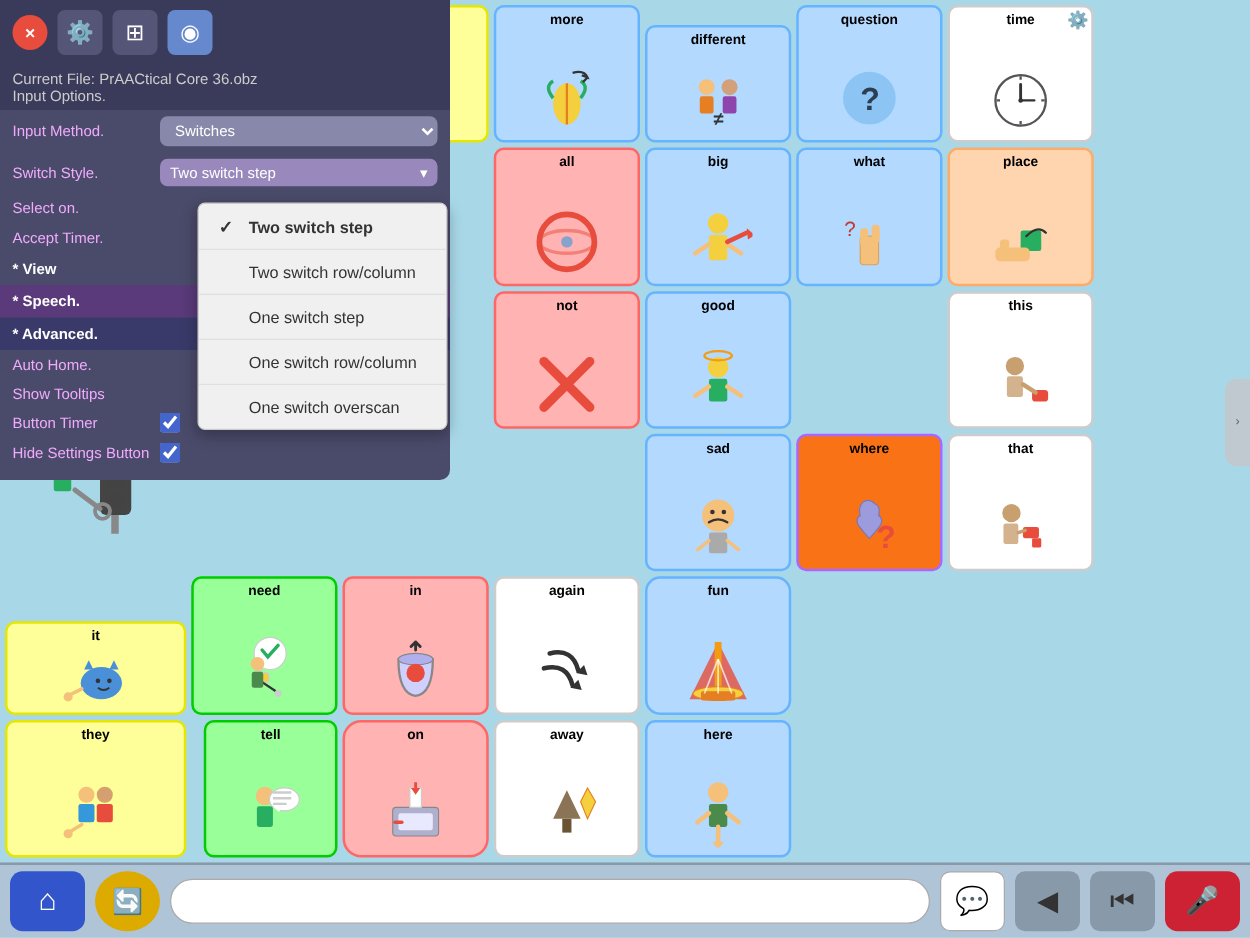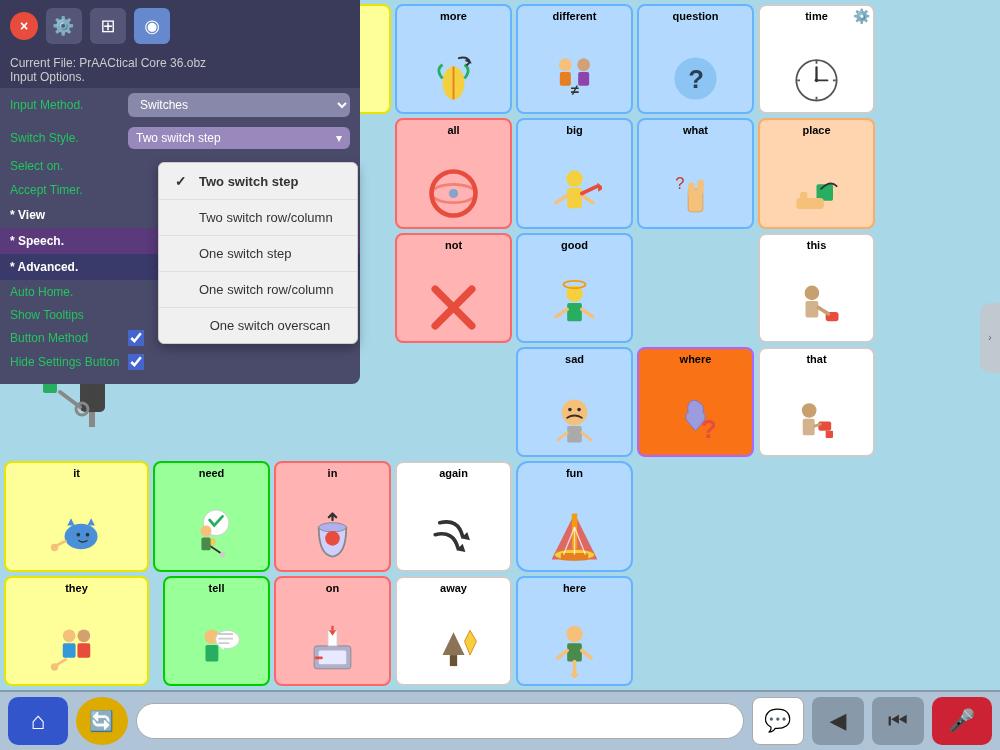--- a/index.html
+++ b/index.html
@@ -118,21 +118,21 @@
     }
 
     .settings-row {
       display: flex;
       align-items: center;
       padding: 5px 10px;
       gap: 8px;
     }
 
     .settings-label {
-      color: #22c55e;
+      color: #f0abfc;
       font-size: 12px;
       width: 110px;
       flex-shrink: 0;
     }
 
     .settings-select {
       flex: 1;
       background: #8888aa;
       color: white;
       border: none;
@@ -159,21 +159,21 @@
       padding: 10px 16px;
       font-size: 13px;
       color: #333;
       cursor: pointer;
       display: flex;
       align-items: center;
       gap: 8px;
       border-bottom: 1px solid #e0e0e0;
     }
 
-    .dropdown-item:last-child { border-bottom: none; justify-content: center; }
+    .dropdown-item:last-child { border-bottom: none; }
     .dropdown-item.selected { font-weight: bold; }
     .dropdown-item .checkmark {
       color: #333;
       font-size: 14px;
       width: 16px;
     }
 
     
     .settings-menu-item {
       display: flex;
@@ -336,21 +336,21 @@
         <ellipse cx="30" cy="35" rx="12" ry="18" fill="#f4d03f"></ellipse>
         <path d="M18 30 Q10 20 18 15" stroke="#27ae60" stroke-width="3" fill="none"></path>
         <path d="M42 30 Q50 20 42 15" stroke="#27ae60" stroke-width="3" fill="none"></path>
         <line x1="30" y1="17" x2="30" y2="53" stroke="#e67e22" stroke-width="2"></line>
 
         <path d="M35 8 Q45 5 48 12 L43 10 M48 12 L44 16" stroke="#333" stroke-width="2" fill="none"></path>
       </svg>
     </div>
   </div>
 
-  <div class="aac-cell cell-blue" style="grid-row:1; grid-column:5;">
+  <div class="aac-cell cell-blue" style="grid-row:1; grid-column:5;margin-top:16px;">
     <div class="cell-label">different</div>
     <div class="aac-img">
       <svg viewBox="0 0 60 60" width="55" height="55">
 
         <circle cx="20" cy="15" r="7" fill="#f4c07a"></circle>
         <rect x="14" y="23" width="12" height="15" rx="2" fill="#e67e22"></rect>
         <circle cx="40" cy="15" r="7" fill="#d4a07a"></circle>
         <rect x="34" y="23" width="12" height="15" rx="2" fill="#8e44ad"></rect>
         <text x="26" y="48" font-size="16" font-weight="bold" fill="#333">≠</text>
       </svg>
@@ -506,21 +506,21 @@
       <svg viewBox="0 0 60 60" width="55" height="55">
         <rect x="32" y="30" width="14" height="10" rx="2" fill="#e74c3c"></rect>
         <circle cx="22" cy="18" r="8" fill="#c8a070"></circle>
         <rect x="15" y="27" width="13" height="18" rx="2" fill="#c8a070" opacity="0.8"></rect>
         <line x1="28" y1="35" x2="34" y2="33" stroke="#c8a070" stroke-width="3" stroke-linecap="round"></line>
         <rect x="40" y="40" width="8" height="8" rx="1" fill="#e74c3c"></rect>
       </svg>
     </div>
   </div>
 
-  <div class="aac-cell cell-yellow" style="grid-row:5; grid-column:1;">
+  <div class="aac-cell cell-yellow" style="grid-row:5; grid-column:1;margin-top:36px;">
     <div class="cell-label">it</div>
     <div class="aac-img">
       <svg viewBox="0 0 60 60" width="55" height="55">
 
         <ellipse cx="35" cy="30" rx="18" ry="14" fill="#4a90d9"></ellipse>
         <polygon points="20,18 24,10 28,18" fill="#4a90d9"></polygon>
         <polygon points="42,18 46,10 50,18" fill="#4a90d9"></polygon>
         <circle cx="32" cy="28" r="2" fill="#333"></circle>
         <circle cx="42" cy="28" r="2" fill="#333"></circle>
         <path d="M32 34 Q37 38 42 34" stroke="#333" stroke-width="1.5" fill="none"></path>
@@ -613,21 +613,21 @@
         <rect x="18" y="24" width="14" height="18" rx="2" fill="#27ae60"></rect>
         <ellipse cx="42" cy="18" rx="13" ry="10" fill="white" stroke="#ccc" stroke-width="1"></ellipse>
         <line x1="33" y1="24" x2="38" y2="28" stroke="white" stroke-width="2"></line>
         <line x1="32" y1="12" x2="48" y2="12" stroke="#ccc" stroke-width="2"></line>
         <line x1="32" y1="17" x2="48" y2="17" stroke="#ccc" stroke-width="2"></line>
         <line x1="32" y1="22" x2="44" y2="22" stroke="#ccc" stroke-width="2"></line>
       </svg>
     </div>
   </div>
 
-  <div class="aac-cell cell-pink" style="grid-row:6; grid-column:3;">
+  <div class="aac-cell cell-pink" style="grid-row:6; grid-column:3;border-radius:15px;">
     <div class="cell-label">on</div>
     <div class="aac-img">
       <svg viewBox="0 0 60 60" width="55" height="55">
 
         <rect x="10" y="25" width="40" height="25" rx="3" fill="#b0b0cc" stroke="#888" stroke-width="1"></rect>
         <rect x="15" y="30" width="30" height="15" rx="2" fill="#e8e8ff"></rect>
         <line x1="12" y1="38" x2="18" y2="38" stroke="#e74c3c" stroke-width="3" stroke-linecap="round"></line>
         <path d="M25 8 L35 8 L35 25 L25 25 Z" fill="white" stroke="#ccc" stroke-width="1"></path>
         <line x1="30" y1="3" x2="30" y2="8" stroke="#e74c3c" stroke-width="2.5"></line>
         <polygon points="26,8 34,8 30,14" fill="#e74c3c"></polygon>
@@ -703,21 +703,21 @@
   <div class="settings-menu-item" style="background:#5a3a7a;">* Speech.</div>
   <div class="settings-menu-item" style="background:#3a3a6a;">* Advanced.</div>
 
   <div class="settings-row">
     <span class="settings-label">Auto Home.</span>
   </div>
   <div class="settings-row-check">
     <span class="settings-label">Show Tooltips</span>
   </div>
   <div class="settings-row-check">
-    <span class="settings-label">Button Method</span>
+    <span class="settings-label">Button Timer</span>
     <input type="checkbox" class="settings-checkbox" checked="" style="">
   </div>
   <div class="settings-row-check">
     <span class="settings-label">Hide Settings Button</span>
     <input type="checkbox" class="settings-checkbox" checked="" style="">
   </div>
 </div>
 
 <div class="dropdown-menu">
   <div class="dropdown-item selected">

